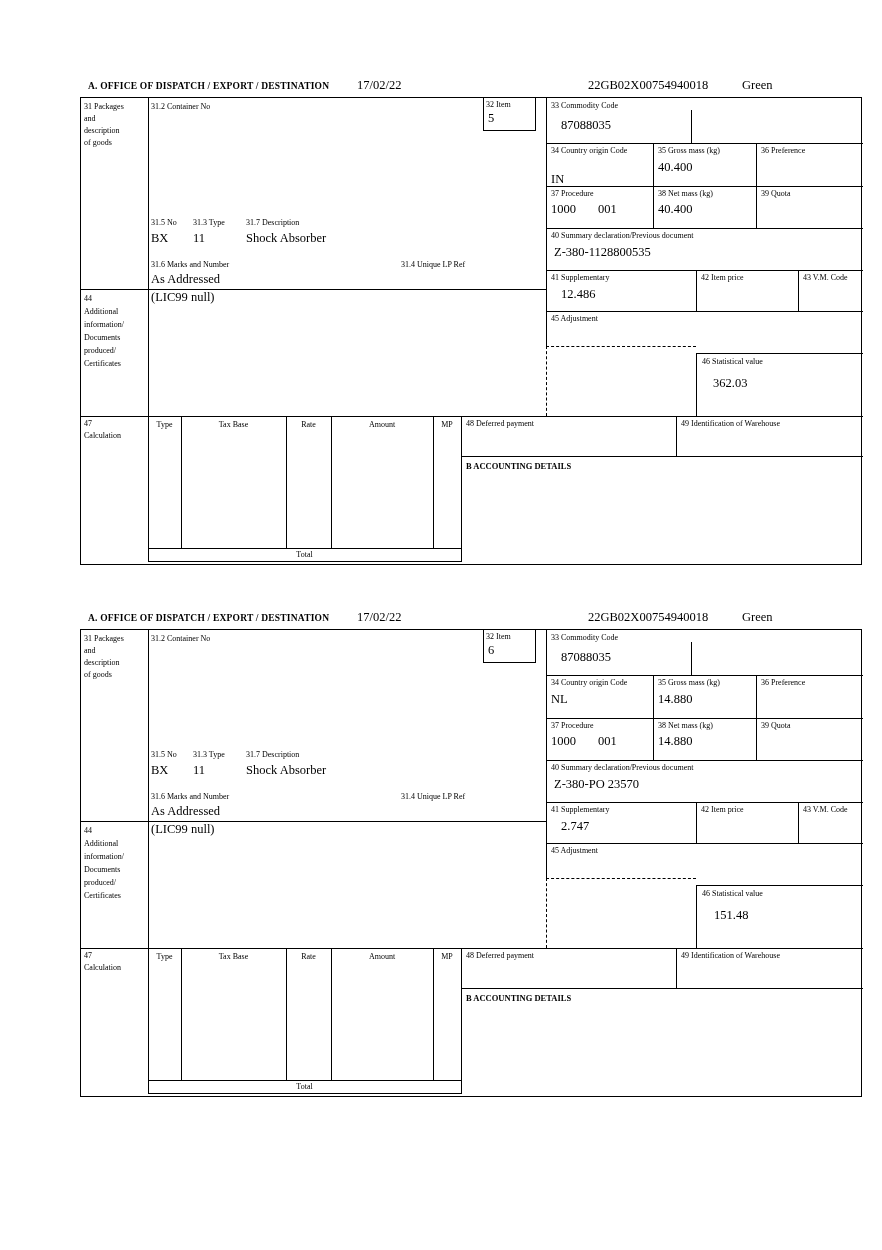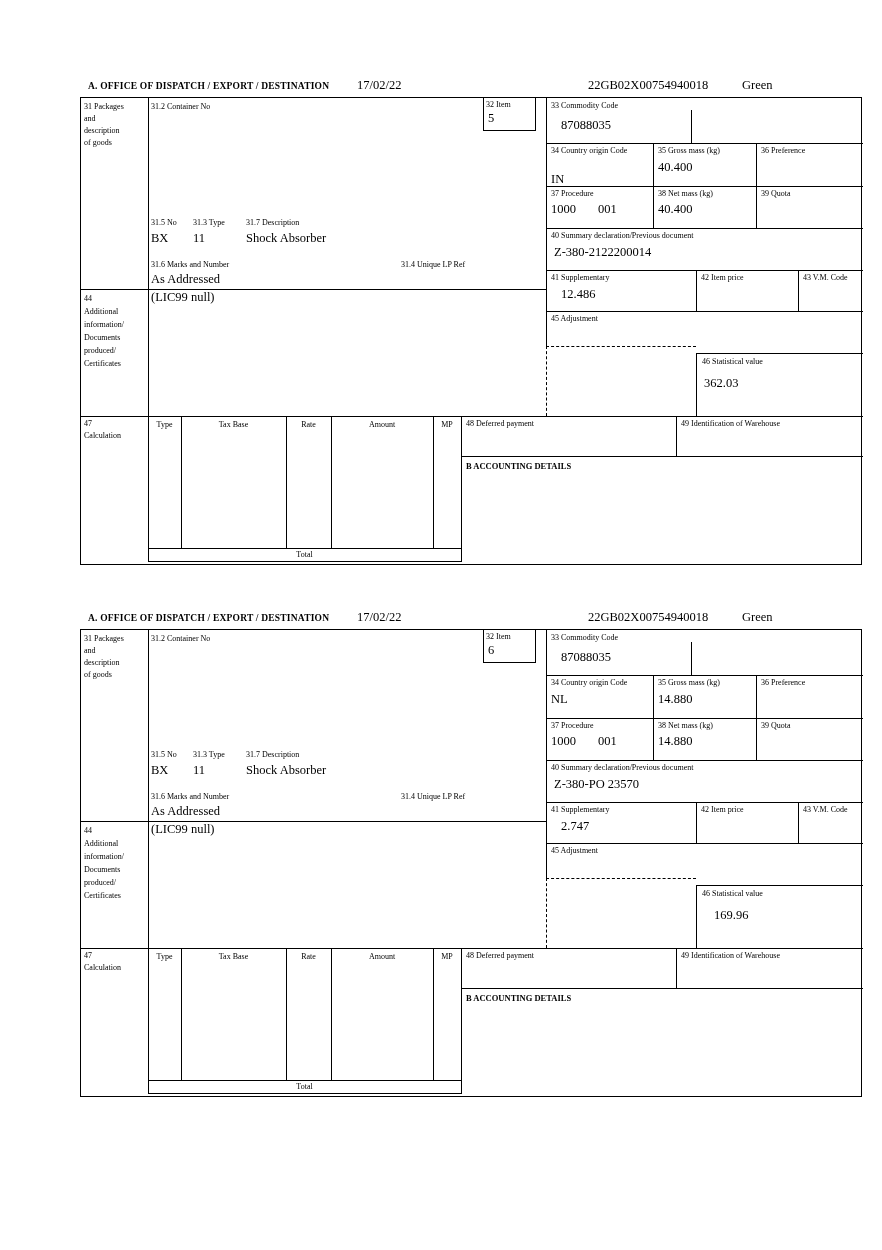--- a/index.html
+++ b/index.html
@@ -105,32 +105,32 @@
       <span class="lbl" style="left:680px;top:48px">36 Preference</span>
 
       <span class="lbl" style="left:470px;top:91px">37 Procedure</span>
       <span class="val" style="left:470px;top:104px">1000</span>
       <span class="val" style="left:517px;top:104px">001</span>
       <span class="lbl" style="left:577px;top:91px">38 Net mass (kg)</span>
       <span class="val" style="left:577px;top:104px">40.400</span>
       <span class="lbl" style="left:680px;top:91px">39 Quota</span>
 
       <span class="lbl" style="left:470px;top:133px">40 Summary declaration/Previous document</span>
-      <span class="val" style="left:473px;top:147px">Z-380-2122200014</span>
+      <span class="val" style="left:473px;top:147px">Z-380-1128800535</span>
 
       <span class="lbl" style="left:470px;top:175px">41 Supplementary</span>
       <span class="val" style="left:480px;top:189px">12.486</span>
       <span class="lbl" style="left:620px;top:175px">42 Item price</span>
       <span class="lbl" style="left:722px;top:175px">43 V.M. Code</span>
 
       <span class="lbl" style="left:470px;top:216px">45 Adjustment</span>
 
       <div class="box46">
         <span class="lbl" style="left:5px;top:3px">46 Statistical value</span>
-        <span class="val" style="left:7px;top:22px">362.03</span>
+        <span class="val" style="left:16px;top:22px">362.03</span>
       </div>
 
       <span class="colhdr" style="left:67px;top:322px;width:33px">Type</span>
       <span class="colhdr" style="left:100px;top:322px;width:105px">Tax Base</span>
       <span class="colhdr" style="left:205px;top:322px;width:45px">Rate</span>
       <span class="colhdr" style="left:250px;top:322px;width:102px">Amount</span>
       <span class="colhdr" style="left:352px;top:322px;width:28px">MP</span>
       <span class="colhdr" style="left:67px;top:452px;width:313px">Total</span>
 
       <span class="lbl" style="left:385px;top:321px">48 Deferred payment</span>
@@ -223,21 +223,21 @@
 
       <span class="lbl" style="left:470px;top:175px">41 Supplementary</span>
       <span class="val" style="left:480px;top:189px">2.747</span>
       <span class="lbl" style="left:620px;top:175px">42 Item price</span>
       <span class="lbl" style="left:722px;top:175px">43 V.M. Code</span>
 
       <span class="lbl" style="left:470px;top:216px">45 Adjustment</span>
 
       <div class="box46">
         <span class="lbl" style="left:5px;top:3px">46 Statistical value</span>
-        <span class="val" style="left:17px;top:22px">169.96</span>
+        <span class="val" style="left:17px;top:22px">151.48</span>
       </div>
 
       <span class="colhdr" style="left:67px;top:322px;width:33px">Type</span>
       <span class="colhdr" style="left:100px;top:322px;width:105px">Tax Base</span>
       <span class="colhdr" style="left:205px;top:322px;width:45px">Rate</span>
       <span class="colhdr" style="left:250px;top:322px;width:102px">Amount</span>
       <span class="colhdr" style="left:352px;top:322px;width:28px">MP</span>
       <span class="colhdr" style="left:67px;top:452px;width:313px">Total</span>
 
       <span class="lbl" style="left:385px;top:321px">48 Deferred payment</span>

